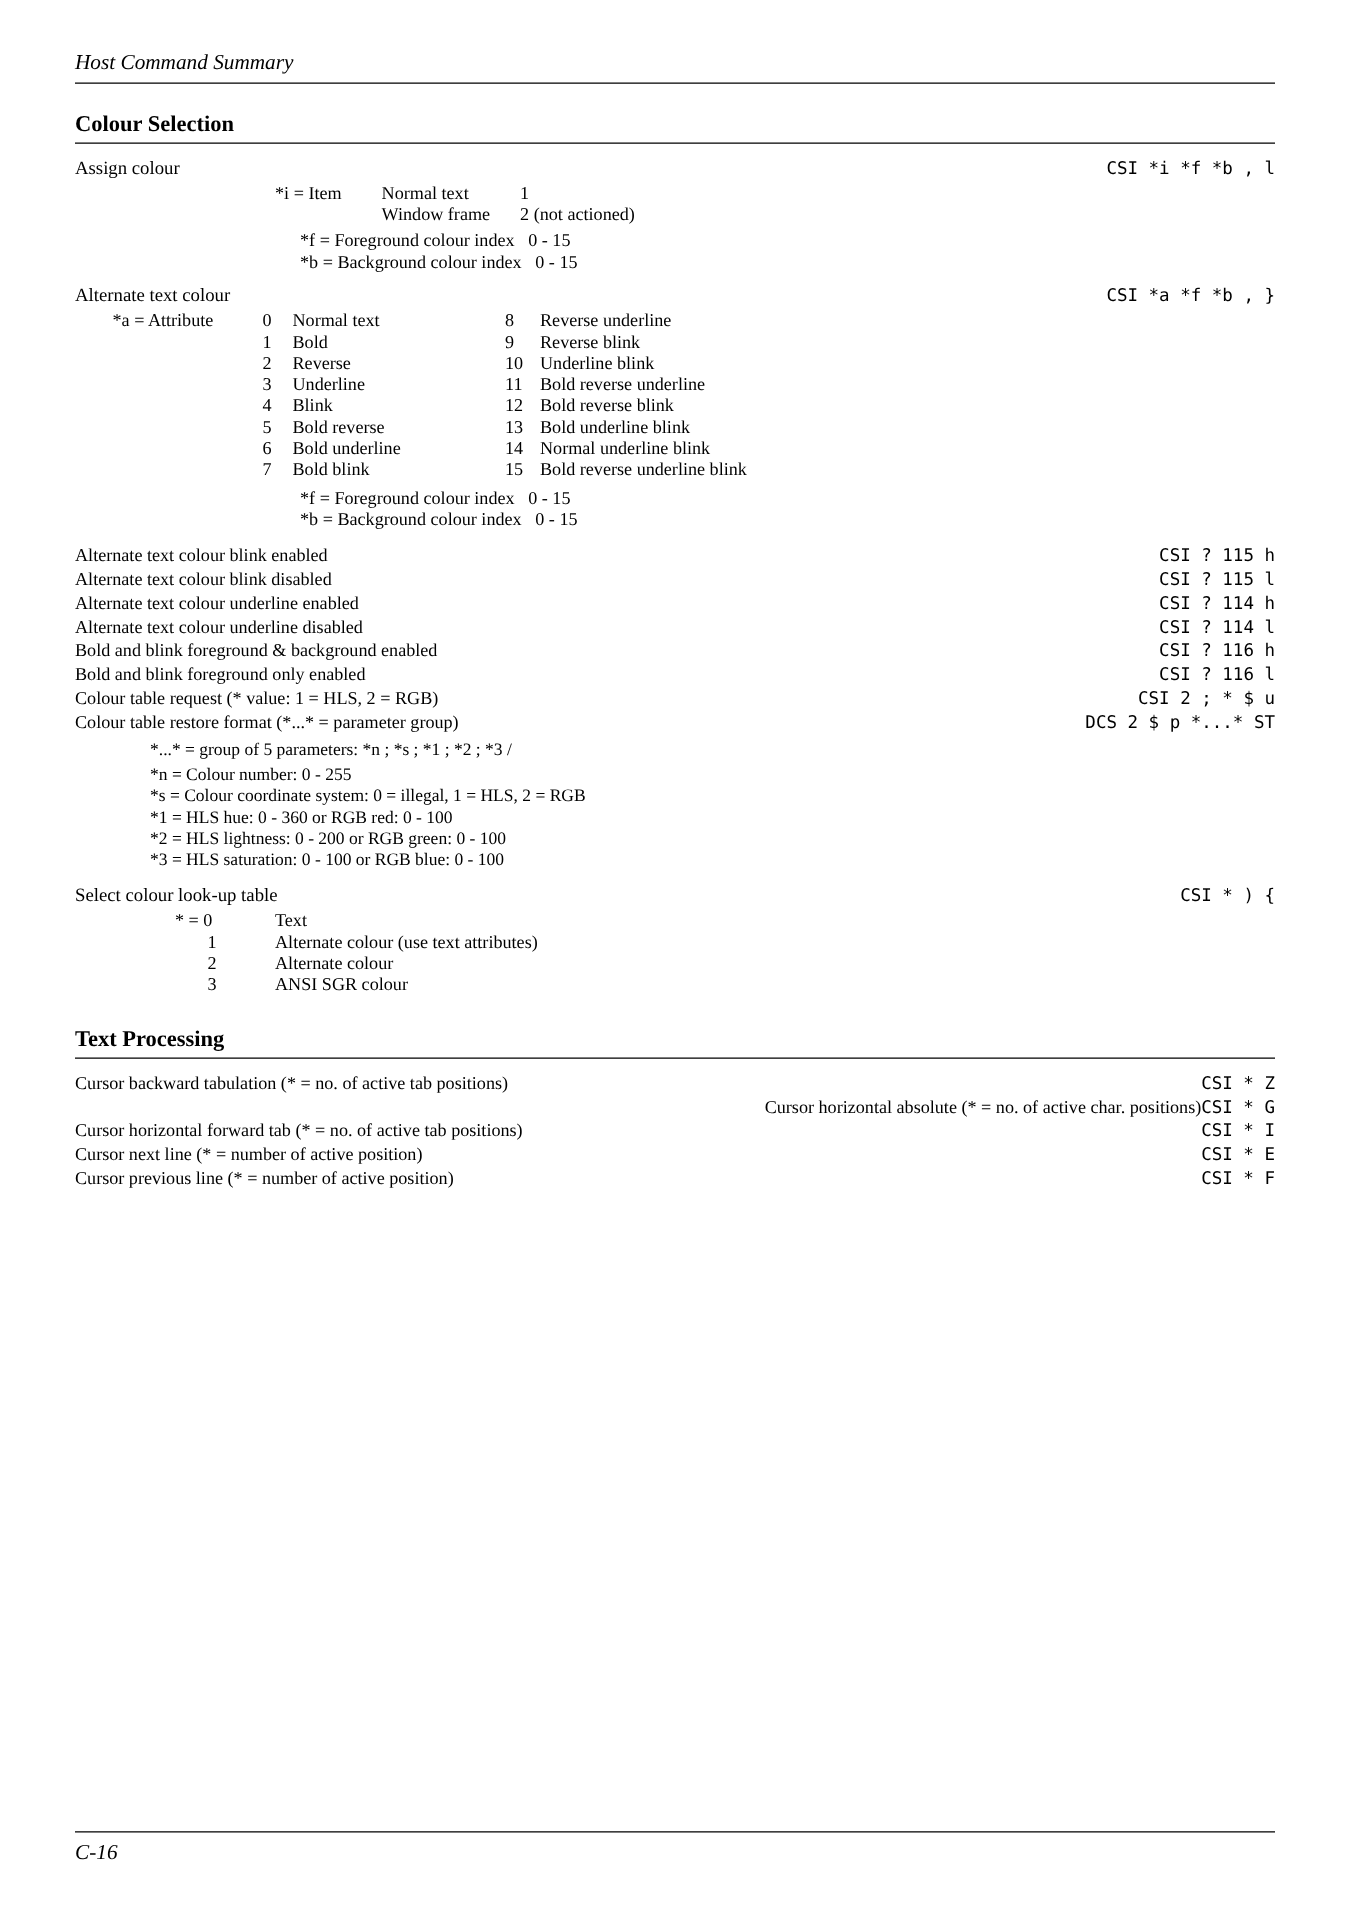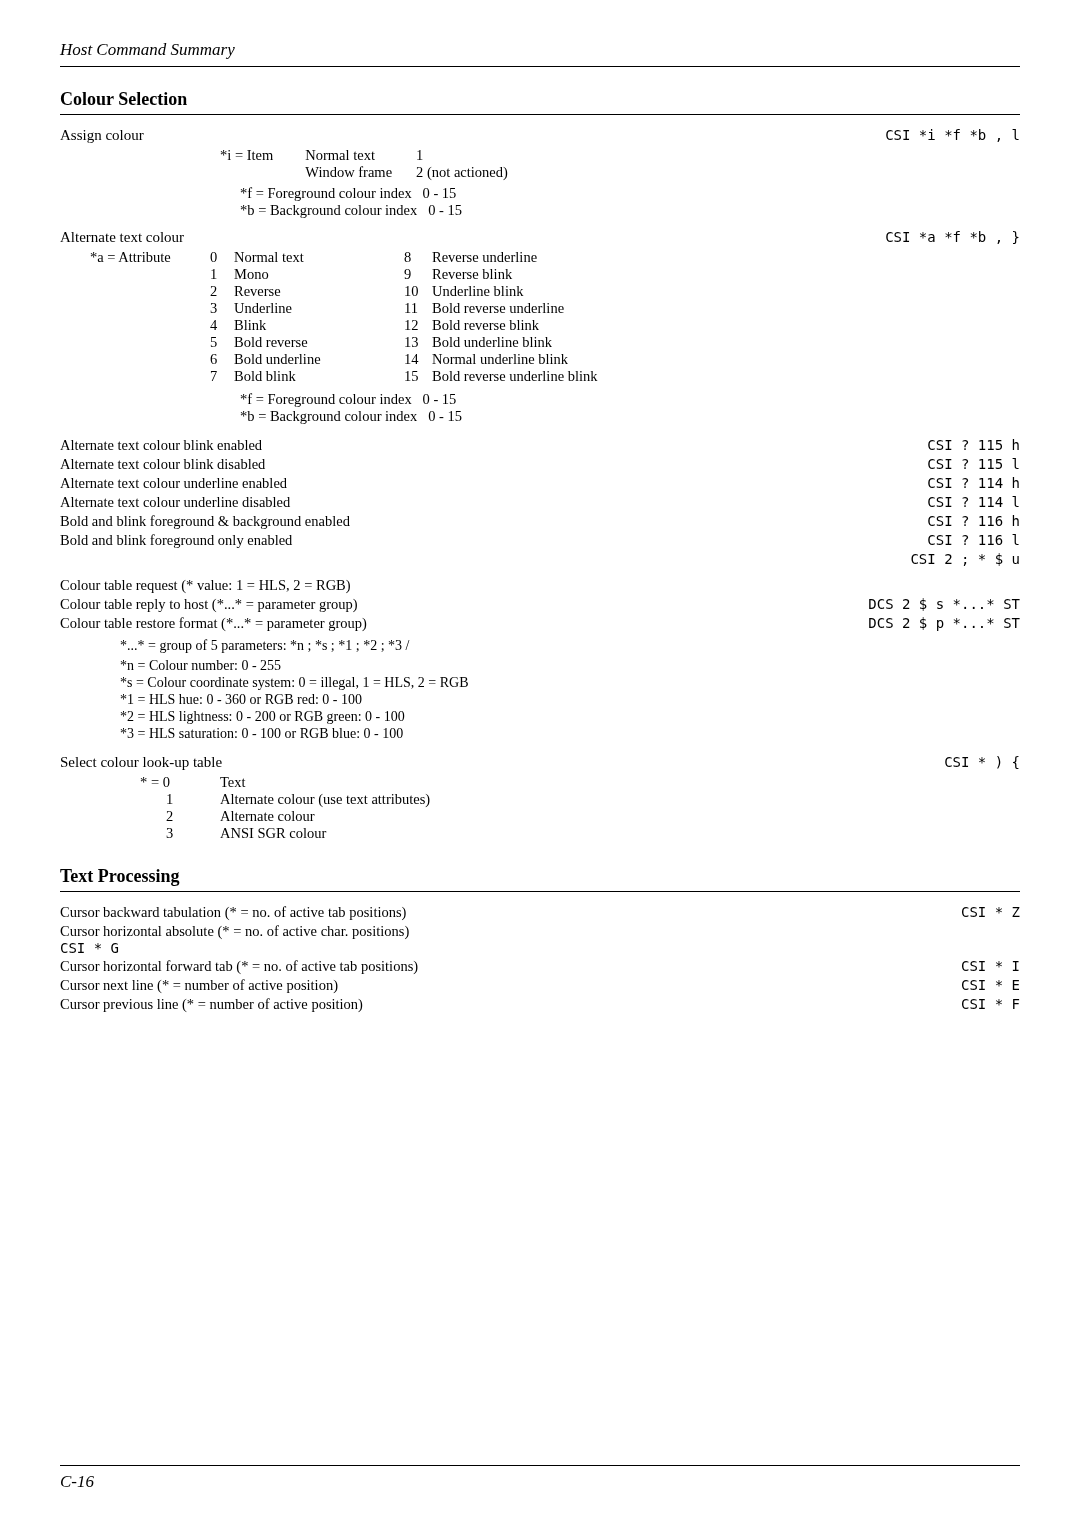--- a/index.html
+++ b/index.html
@@ -92,21 +92,21 @@
       <table style="border-collapse:collapse;">
         <tbody>
             <tr>
           <td style="width:24px; padding-right:6px;">0</td>
           <td style="width:170px; padding-right:20px;">Normal text</td>
           <td style="width:28px; padding-right:6px;">8</td>
           <td>Reverse underline</td>
         </tr>
         <tr>
           <td>1</td>
-          <td>Mono</td>
+          <td>Bold</td>
           <td>9</td>
           <td>Reverse blink</td>
         </tr>
         <tr>
           <td>2</td>
           <td>Reverse</td>
           <td>10</td>
           <td>Underline blink</td>
         </tr>
         <tr>
@@ -169,26 +169,22 @@
         </div>
         <div style="display: flex; justify-content: space-between; margin-bottom: 2px;">
           <span style="font-size:14.5px;">Bold and blink foreground &amp; background enabled</span>
           <span style="font-family:monospace; font-size:14px; white-space:nowrap;">CSI ? 116 h</span>
         </div>
         <div style="display: flex; justify-content: space-between; margin-bottom: 2px;">
           <span style="font-size:14.5px;">Bold and blink foreground only enabled</span>
           <span style="font-family:monospace; font-size:14px; white-space:nowrap;">CSI ? 116 l</span>
         </div>
         <div style="display: flex; justify-content: space-between; margin-bottom: 2px;">
-          <span style="font-size:14.5px;margin-top:26px;">Colour table request (* value: 1 = HLS, 2 = RGB)</span>
+          <span style="font-size:14.5px;">Colour table request (* value: 1 = HLS, 2 = RGB)</span>
           <span style="font-family:monospace; font-size:14px; white-space:nowrap;">CSI 2 ; * $ u</span>
-        </div>
-        <div style="display: flex; justify-content: space-between; margin-bottom: 2px;">
-          <span style="font-size:14.5px;">Colour table reply to host (*...* = parameter group)</span>
-          <span style="font-family:monospace; font-size:14px; white-space:nowrap;">DCS 2 $ s *...* ST</span>
         </div>
         <div style="display: flex; justify-content: space-between; margin-bottom: 2px;">
           <span style="font-size:14.5px;">Colour table restore format (*...* = parameter group)</span>
           <span style="font-family:monospace; font-size:14px; white-space:nowrap;">DCS 2 $ p *...* ST</span>
         </div>
       </div>
   </div>
 
   <div style="margin-left:60px; margin-top:6px; margin-bottom:4px; font-size:14px;">*...* = group of 5 parameters:  *n ; *s ; *1 ; *2 ; *3 /</div>
 
@@ -230,21 +226,21 @@
   </div>
 </div>
 
 <div class="section">
   <div class="section-title">Text Processing</div>
   <div id="text-processing-container">
       <div style="display: flex; justify-content: space-between; margin-bottom: 2px;">
         <span style="font-size:14.5px;">Cursor backward tabulation (* = no. of active tab positions)</span>
         <span style="font-family:monospace; font-size:14px; white-space:nowrap;">CSI * Z</span>
       </div>
-      <div style="display: flex; justify-content: space-between; margin-bottom: 2px; flex-direction: column;">
+      <div style="display: flex; justify-content: flex-end; margin-bottom: 2px;">
         <span style="font-size:14.5px;">Cursor horizontal absolute (* = no. of active char. positions)</span>
         <span style="font-family:monospace; font-size:14px; white-space:nowrap;">CSI * G</span>
       </div>
       <div style="display: flex; justify-content: space-between; margin-bottom: 2px;">
         <span style="font-size:14.5px;">Cursor horizontal forward tab (* = no. of active tab positions)</span>
         <span style="font-family:monospace; font-size:14px; white-space:nowrap;">CSI * I</span>
       </div>
       <div style="display: flex; justify-content: space-between; margin-bottom: 2px;">
         <span style="font-size:14.5px;">Cursor next line (* = number of active position)</span>
         <span style="font-family:monospace; font-size:14px; white-space:nowrap;">CSI * E</span>

